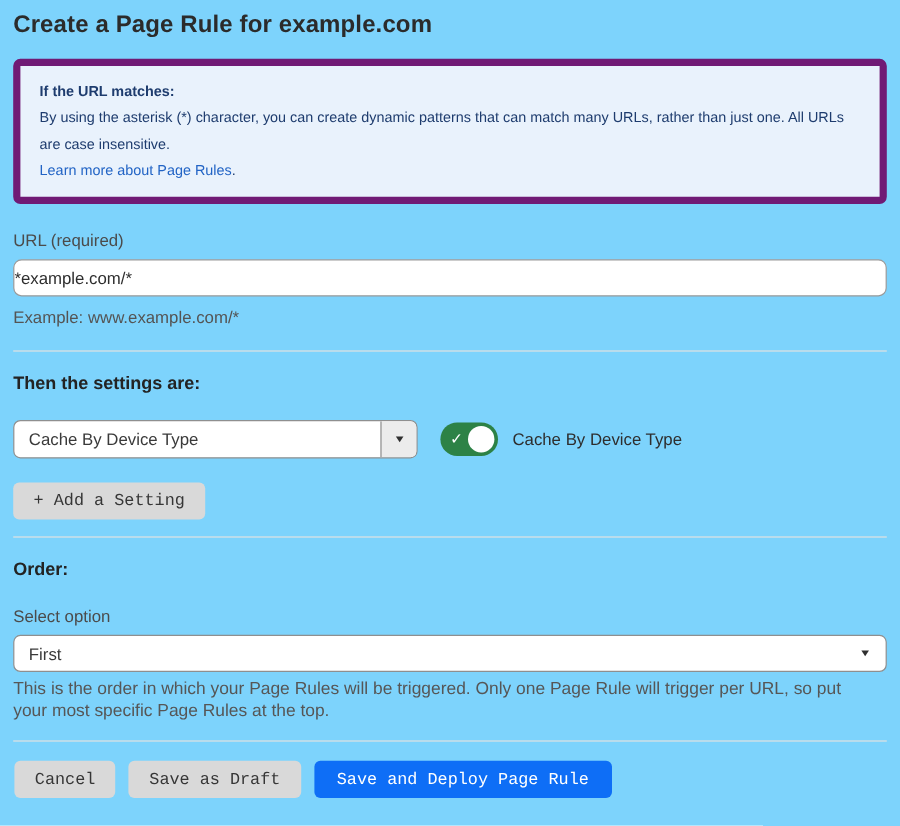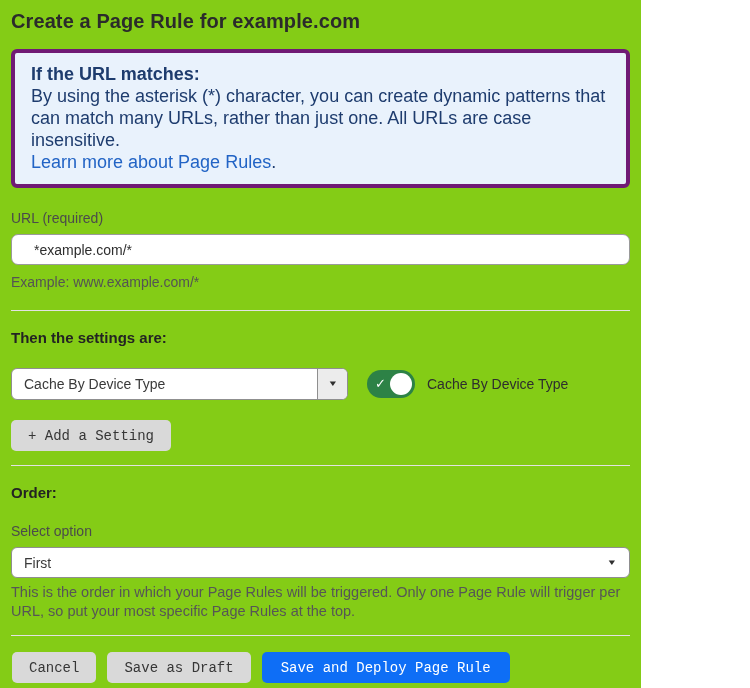--- a/index.html
+++ b/index.html
@@ -3,39 +3,39 @@
 <meta charset="utf-8">
 <style>
   * { box-sizing: border-box; }
   html, body {
     margin: 0;
     background: #ffffff;
     font-family: "Liberation Sans", "DejaVu Sans", sans-serif;
     color: #2e2e2e;
   }
   .page {
-    width: 641px;
+    width: 750px;
     height: 688px;
     padding: 8px 11px 0 11px;
-    background: #84cc16;
+    background: #7dd3fc;
   }
   .page-title {
     font-size: 20px;
     font-weight: 700;
     color: #2b2b2b;
     margin: 2px 0 16px 0;
     letter-spacing: 0.1px;
   }
   .info-box {
     background: #e9f2fc;
-    border: 4px solid #701a75;
+    border: 6px solid #701a75;
     border-radius: 6px;
     padding: 10px 16px 11px 16px;
     color: #1e3c6e;
-    font-size: 18px;
+    font-size: 12px;
     line-height: 22px;
     margin-bottom: 22px;
   }
   .info-box-heading {
     font-weight: 700;
   }
   .info-link {
     color: #2264c5;
     cursor: pointer;
   }
@@ -43,21 +43,21 @@
     display: block;
     font-size: 14px;
     color: #4b4b4b;
     margin-bottom: 8px;
   }
   .text-input {
     width: 100%;
     height: 31px;
     border: 1px solid #9a9a9a;
     border-radius: 7px;
-    padding: 0 22px;
+    padding: 0 0;
     font-size: 14px;
     font-family: inherit;
     color: #2e2e2e;
     background: #ffffff;
     outline: none;
   }
   .helper-text {
     font-size: 14px;
     color: #545454;
     margin: 8px 0 0 0;

